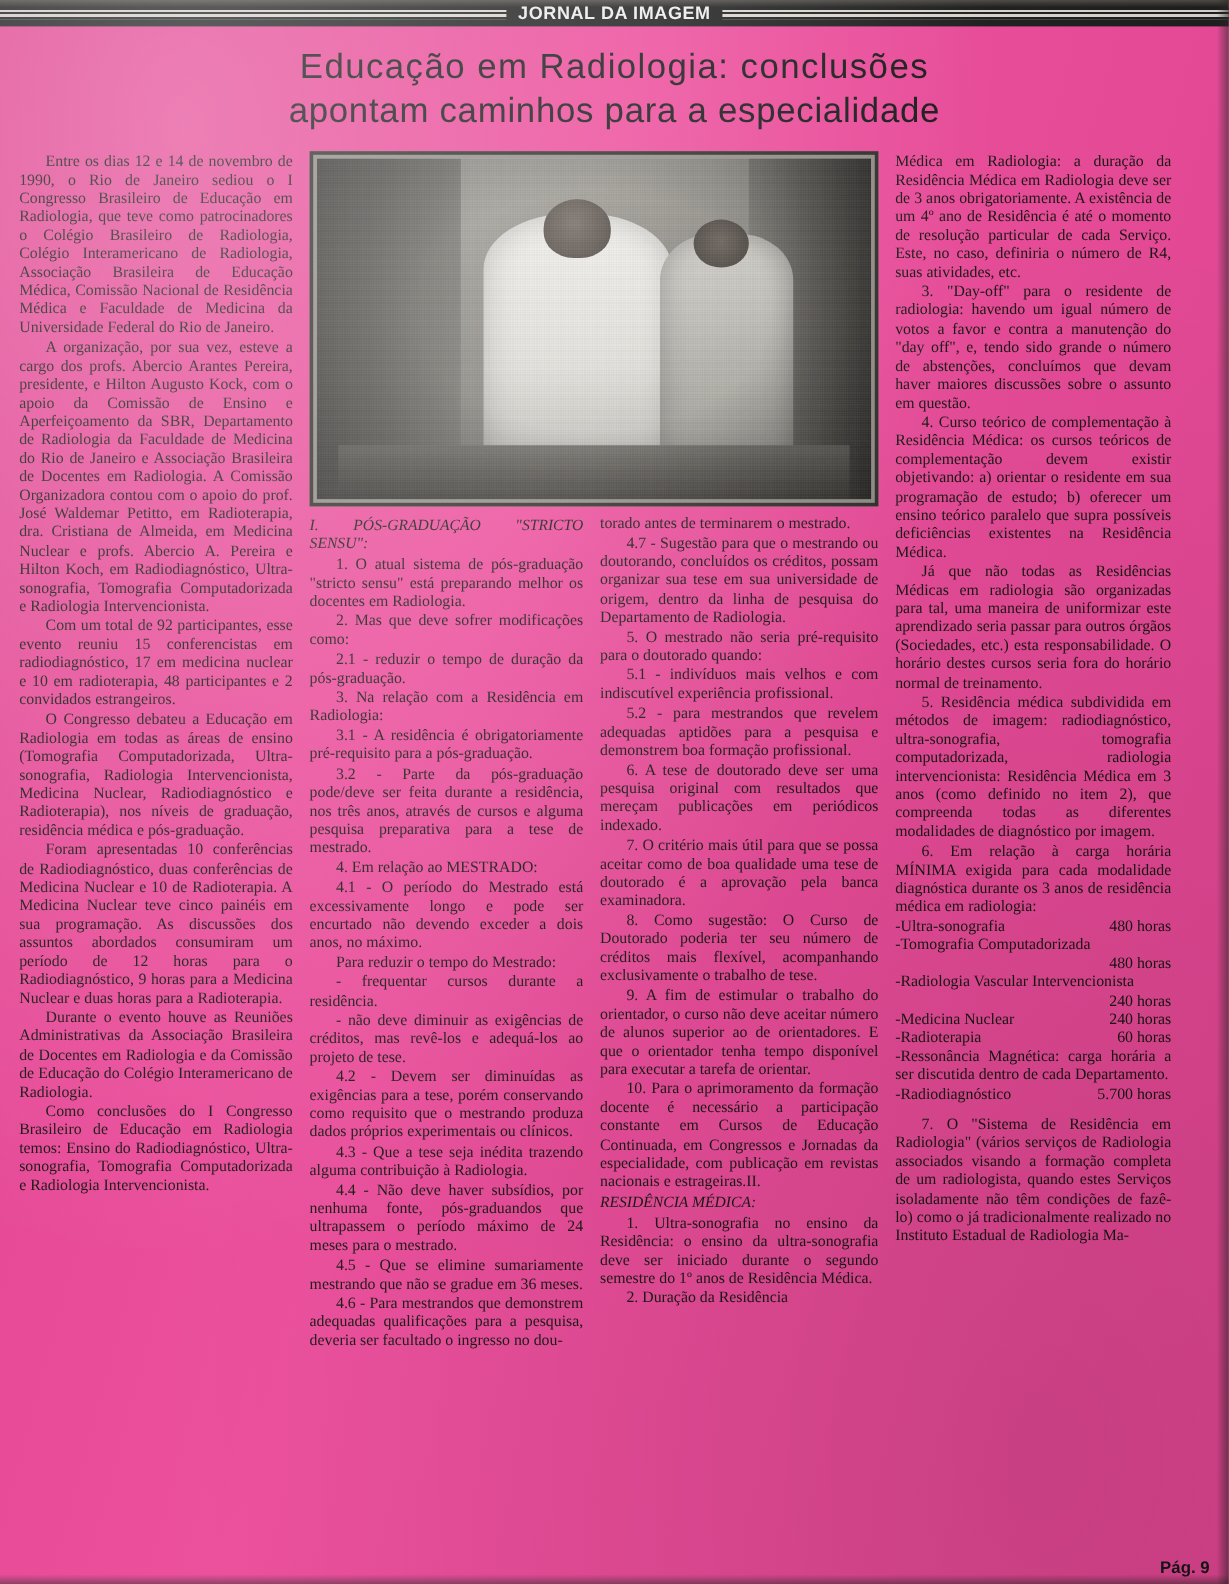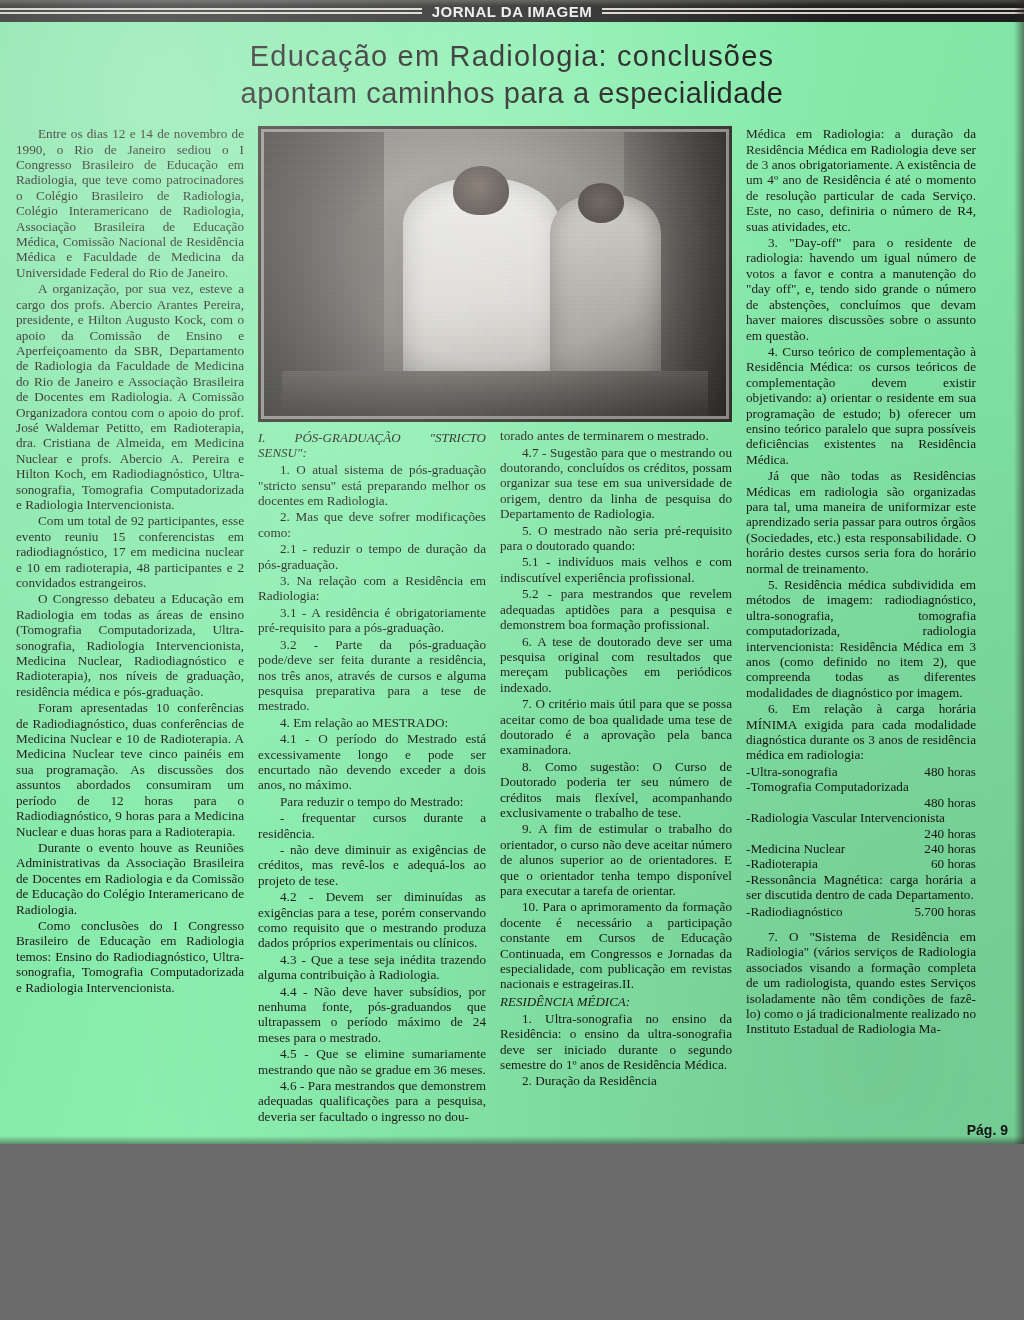--- a/index.html
+++ b/index.html
@@ -3,22 +3,22 @@
 <meta charset="utf-8">
 <style>
   html, body {
     margin: 0;
     padding: 0;
     background: #6b6b6b;
   }
   .page {
     position: relative;
     width: 1024px;
-    height: 1144px;
-    background: #86efac;
+    height: 1320px;
+    background: #ec4899;
     overflow: hidden;
     font-family: "Liberation Serif", serif;
     color: #15120f;
   }
   
   .page::before {
     content: "";
     position: absolute;
     inset: 0;
     background:

